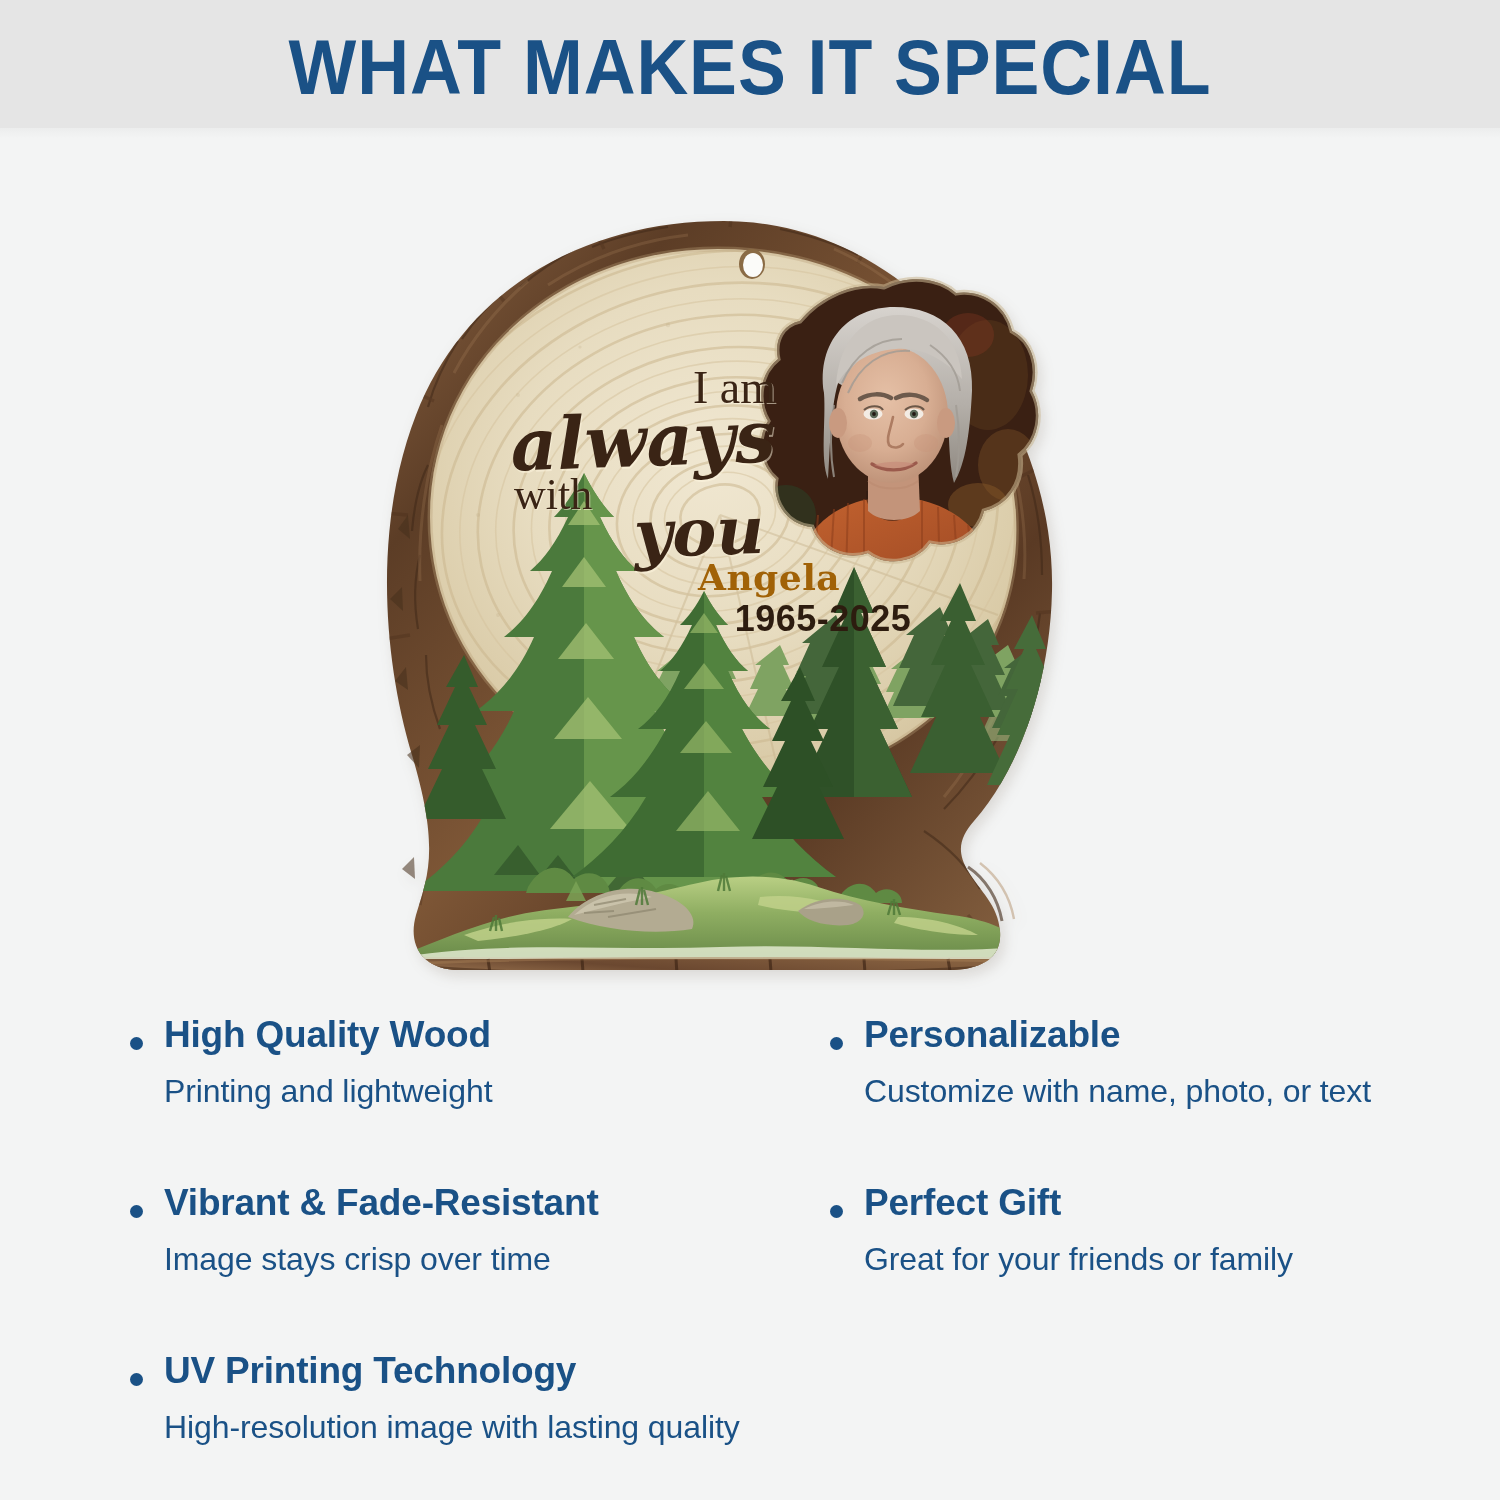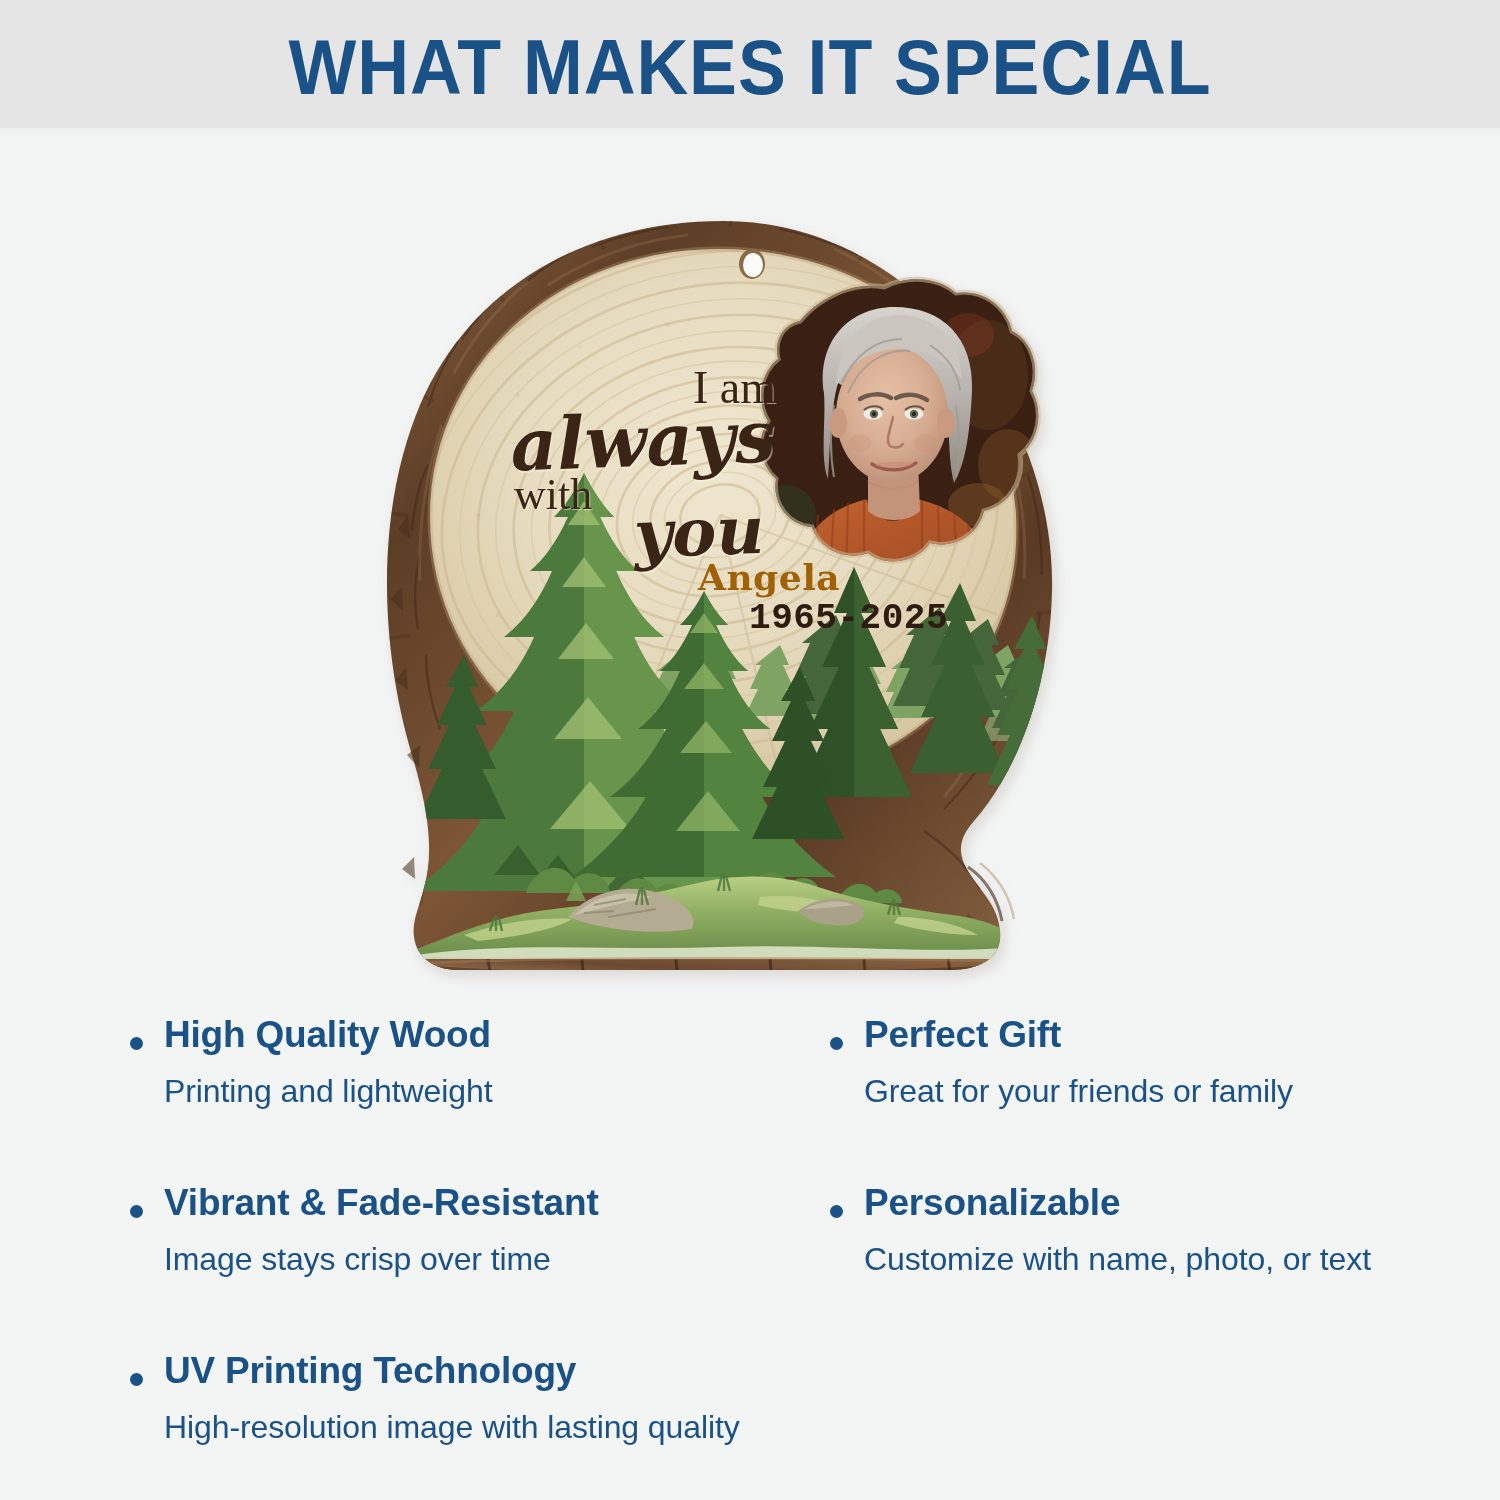--- a/index.html
+++ b/index.html
@@ -179,22 +179,22 @@
     font-weight: bold;
     font-size: 36px;
     line-height: 44px;
     color: #a16207;
     letter-spacing: 0.5px;
   }
   .memorial-dates {
     position: absolute;
     left: 330px; top: 382px;
     width: 250px;
-    text-align: right;
-    font-family: Liberation Mono, monospace;
+    text-align: center;
+    font-family: Liberation Sans, sans-serif;
     font-weight: bold;
     font-size: 36px;
     line-height: 44px;
     color: #2d1c0f;
     letter-spacing: 0.5px;
   }
 </style>
 </head>
 <body>
 
@@ -781,24 +781,24 @@
       <div class="feature-title">UV Printing Technology</div>
       <div class="feature-desc">High-resolution image with lasting quality</div>
     </div>
 
   </div>
 
   <div class="feature-col col-right">
 
     <div class="feature-item">
       <span class="bullet"></span>
+      <div class="feature-title">Personalizable</div>
+      <div class="feature-desc">Customize with name, photo, or text</div>
+    </div>
+
+    <div class="feature-item">
+      <span class="bullet"></span>
       <div class="feature-title">Perfect Gift</div>
       <div class="feature-desc">Great for your friends or family</div>
     </div>
 
-    <div class="feature-item">
-      <span class="bullet"></span>
-      <div class="feature-title">Personalizable</div>
-      <div class="feature-desc">Customize with name, photo, or text</div>
-    </div>
-
   </div>
 </div>
 
 </body></html>

